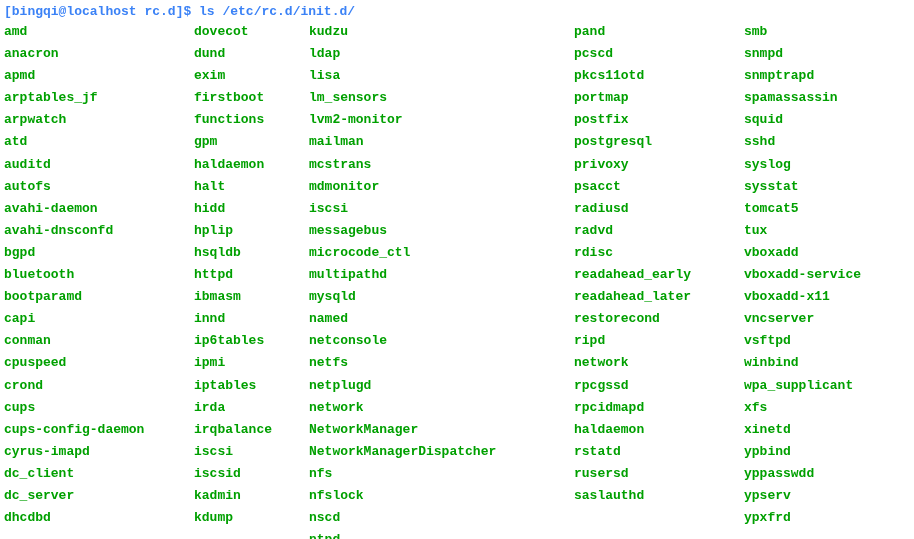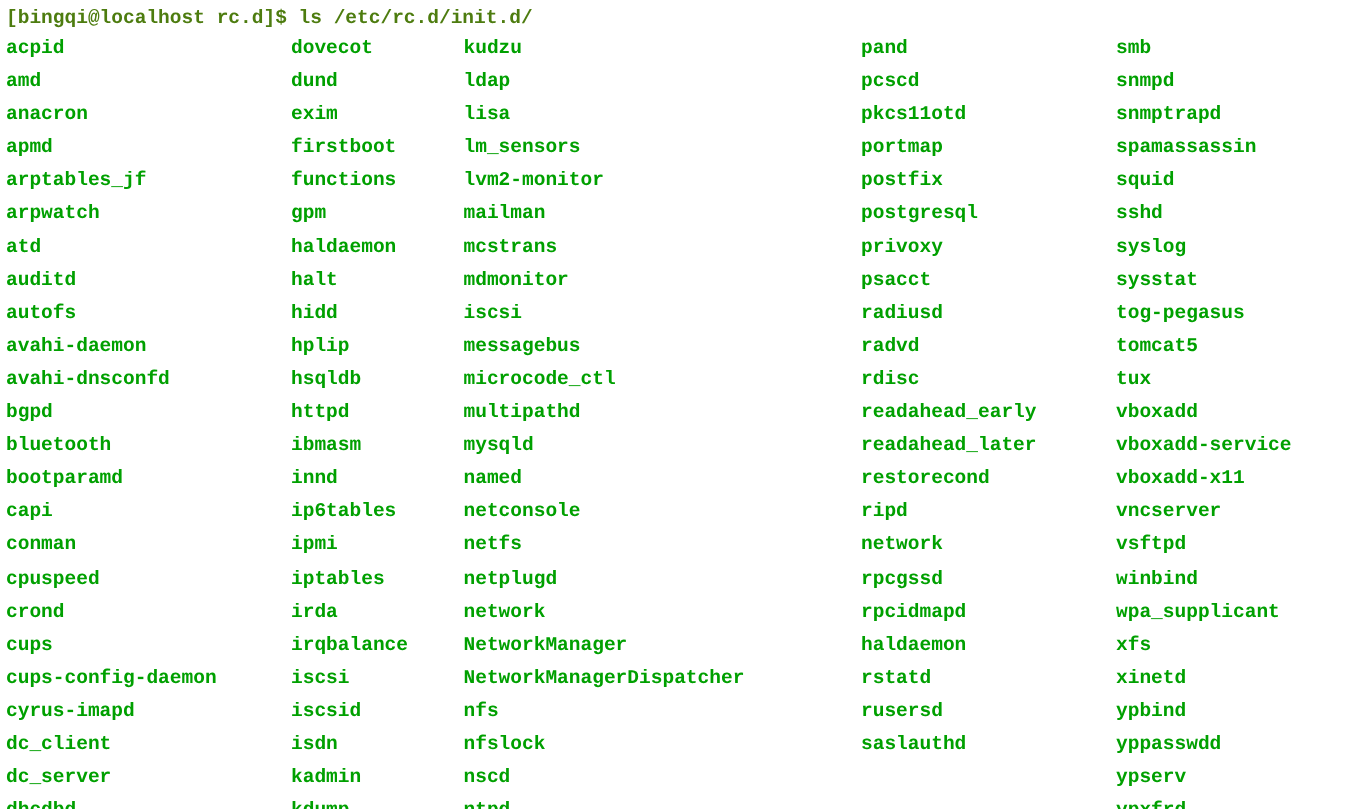--- a/index.html
+++ b/index.html
@@ -4,21 +4,21 @@
   <style>
     body {
       font-family: 'Courier New', Courier, monospace;
       font-size: 13px;
       background: white;
       margin: 0;
       padding: 4px;
       white-space: nowrap;
     }
     .prompt-line {
-      color: #4d7c0f;
+      color: #3b82f6;
       font-weight: bold;
       margin-bottom: 2px;
     }
     .columns {
       display: flex;
       gap: 0;
     }
     .col {
       display: flex;
       flex-direction: column;
@@ -35,21 +35,20 @@
     .c4 { width: 170px; }
     .c5 { width: auto; }
   </style>
 </head>
 <body>
 
 <div class="prompt-line">[bingqi@localhost rc.d]$ ls /etc/rc.d/init.d/</div>
 
 <div class="columns">
   <div class="col c1" id="col1">
-      <span class="entry">acpid</span>
       <span class="entry">amd</span>
       <span class="entry">anacron</span>
       <span class="entry">apmd</span>
       <span class="entry">arptables_jf</span>
       <span class="entry">arpwatch</span>
       <span class="entry">atd</span>
       <span class="entry">auditd</span>
       <span class="entry">autofs</span>
       <span class="entry">avahi-daemon</span>
       <span class="entry">avahi-dnsconfd</span>
@@ -82,21 +81,20 @@
       <span class="entry">httpd</span>
       <span class="entry">ibmasm</span>
       <span class="entry">innd</span>
       <span class="entry">ip6tables</span>
       <span class="entry">ipmi</span>
       <span class="entry">iptables</span>
       <span class="entry">irda</span>
       <span class="entry">irqbalance</span>
       <span class="entry">iscsi</span>
       <span class="entry">iscsid</span>
-      <span class="entry">isdn</span>
       <span class="entry">kadmin</span>
       <span class="entry">kdump</span>
     </div>
   <div class="col c3" id="col3">
       <span class="entry">kudzu</span>
       <span class="entry">ldap</span>
       <span class="entry">lisa</span>
       <span class="entry">lm_sensors</span>
       <span class="entry">lvm2-monitor</span>
       <span class="entry">mailman</span>
@@ -145,21 +143,20 @@
     </div>
   <div class="col c5" id="col5">
       <span class="entry">smb</span>
       <span class="entry">snmpd</span>
       <span class="entry">snmptrapd</span>
       <span class="entry">spamassassin</span>
       <span class="entry">squid</span>
       <span class="entry">sshd</span>
       <span class="entry">syslog</span>
       <span class="entry">sysstat</span>
-      <span class="entry">tog-pegasus</span>
       <span class="entry">tomcat5</span>
       <span class="entry">tux</span>
       <span class="entry">vboxadd</span>
       <span class="entry">vboxadd-service</span>
       <span class="entry">vboxadd-x11</span>
       <span class="entry">vncserver</span>
       <span class="entry">vsftpd</span>
       <span class="entry">winbind</span>
       <span class="entry">wpa_supplicant</span>
       <span class="entry">xfs</span>

